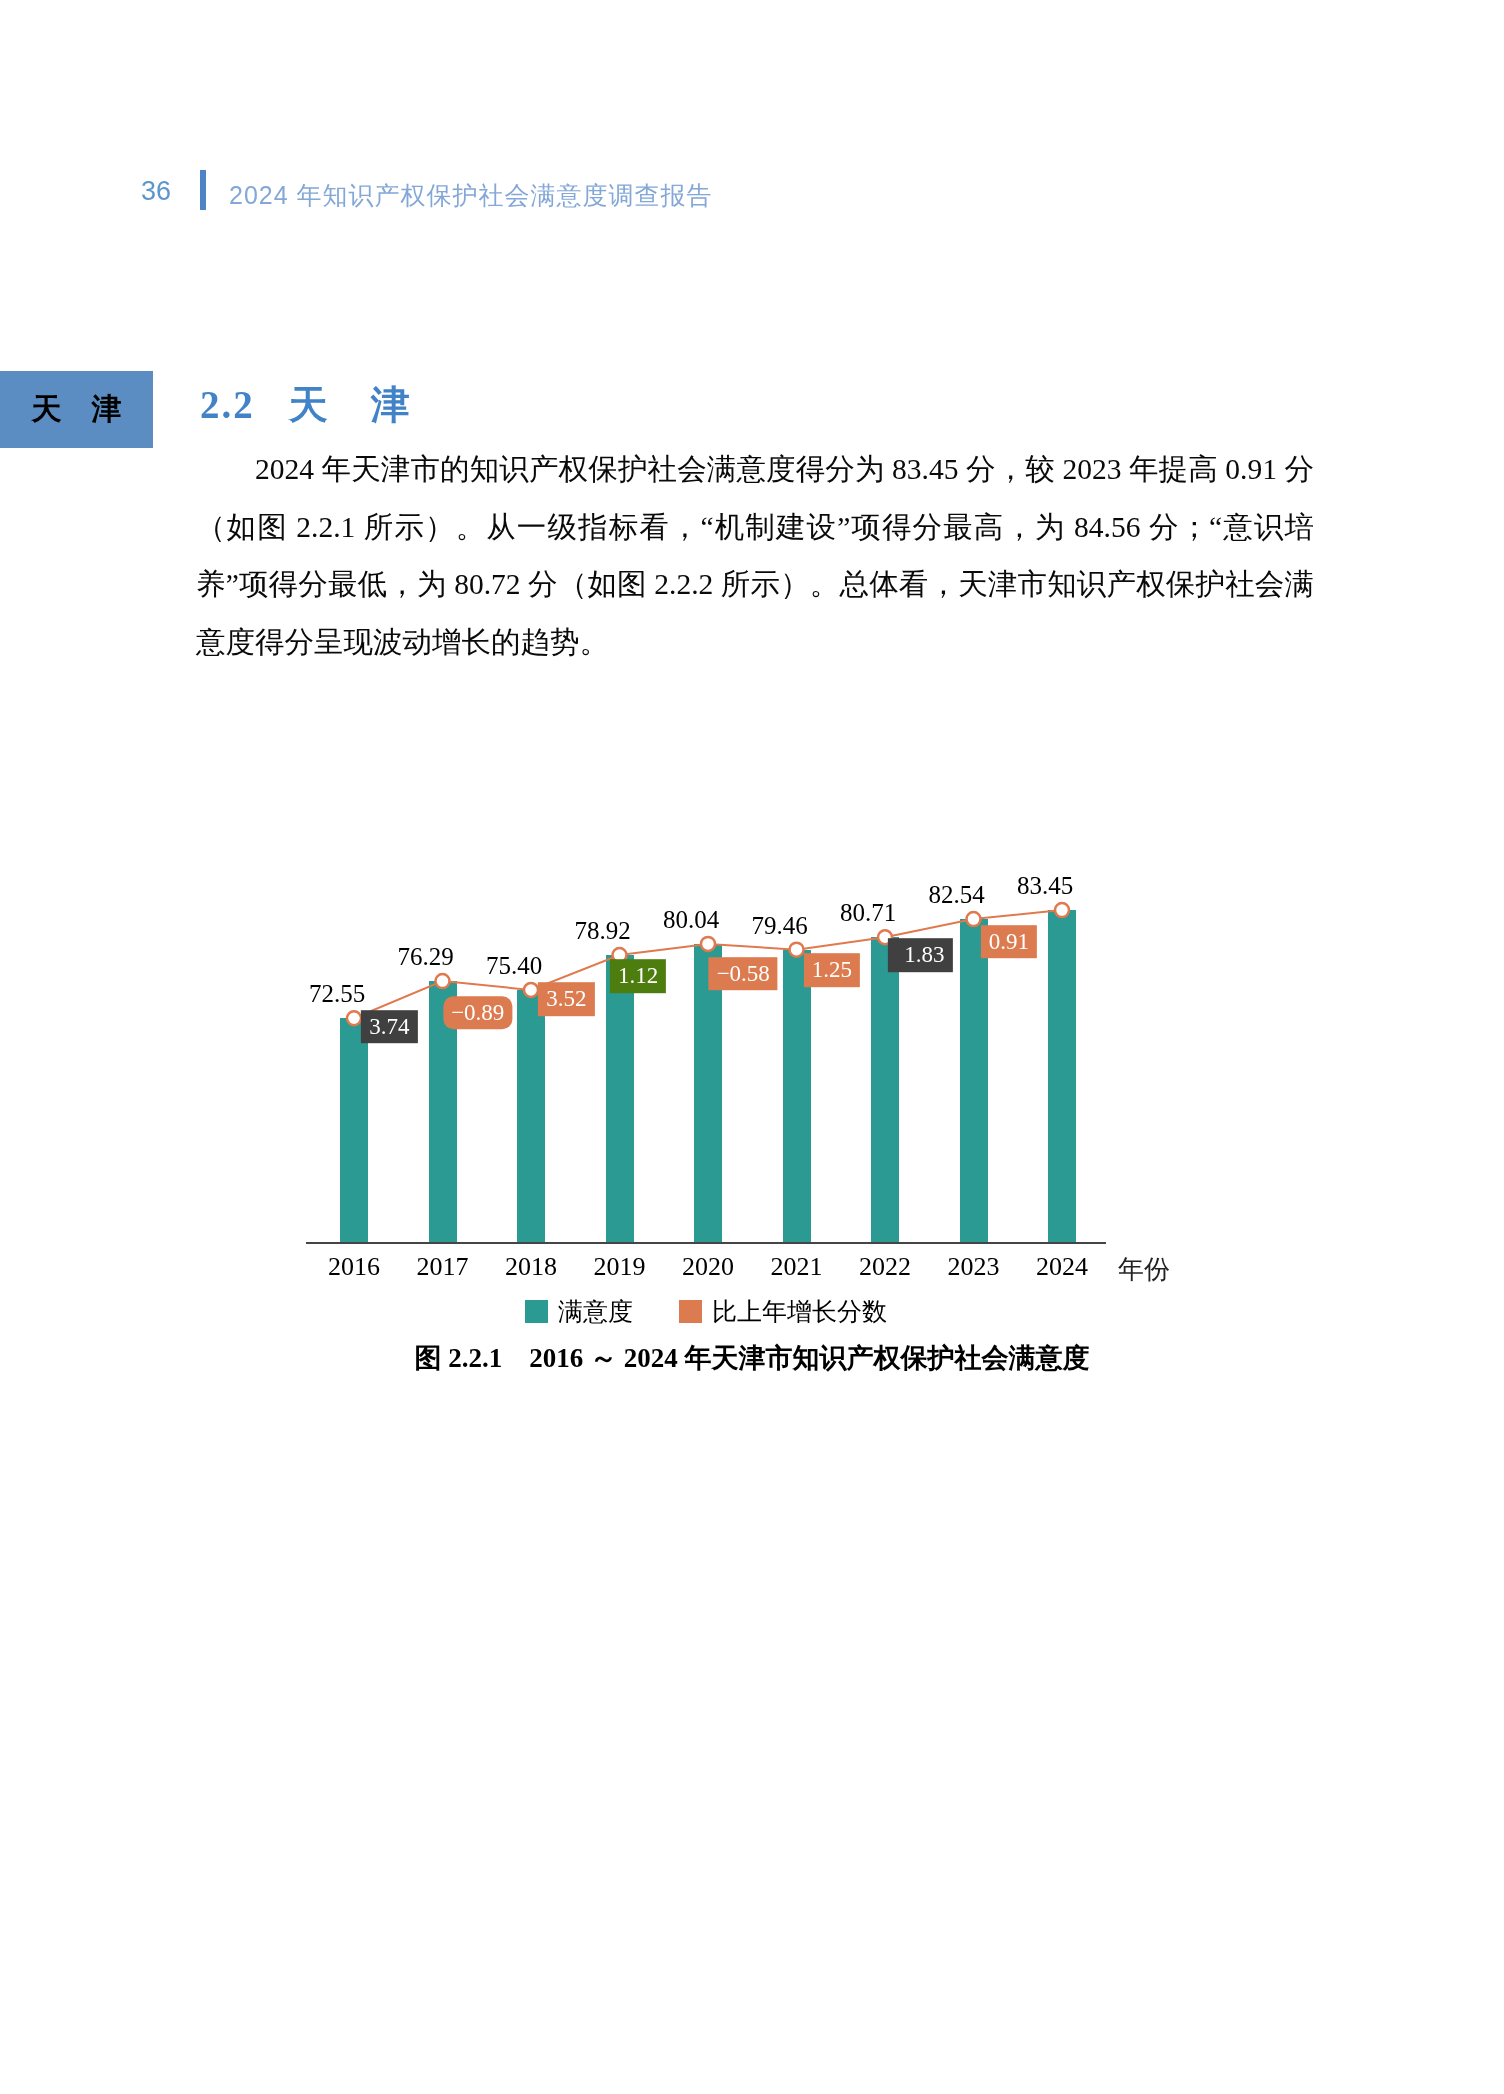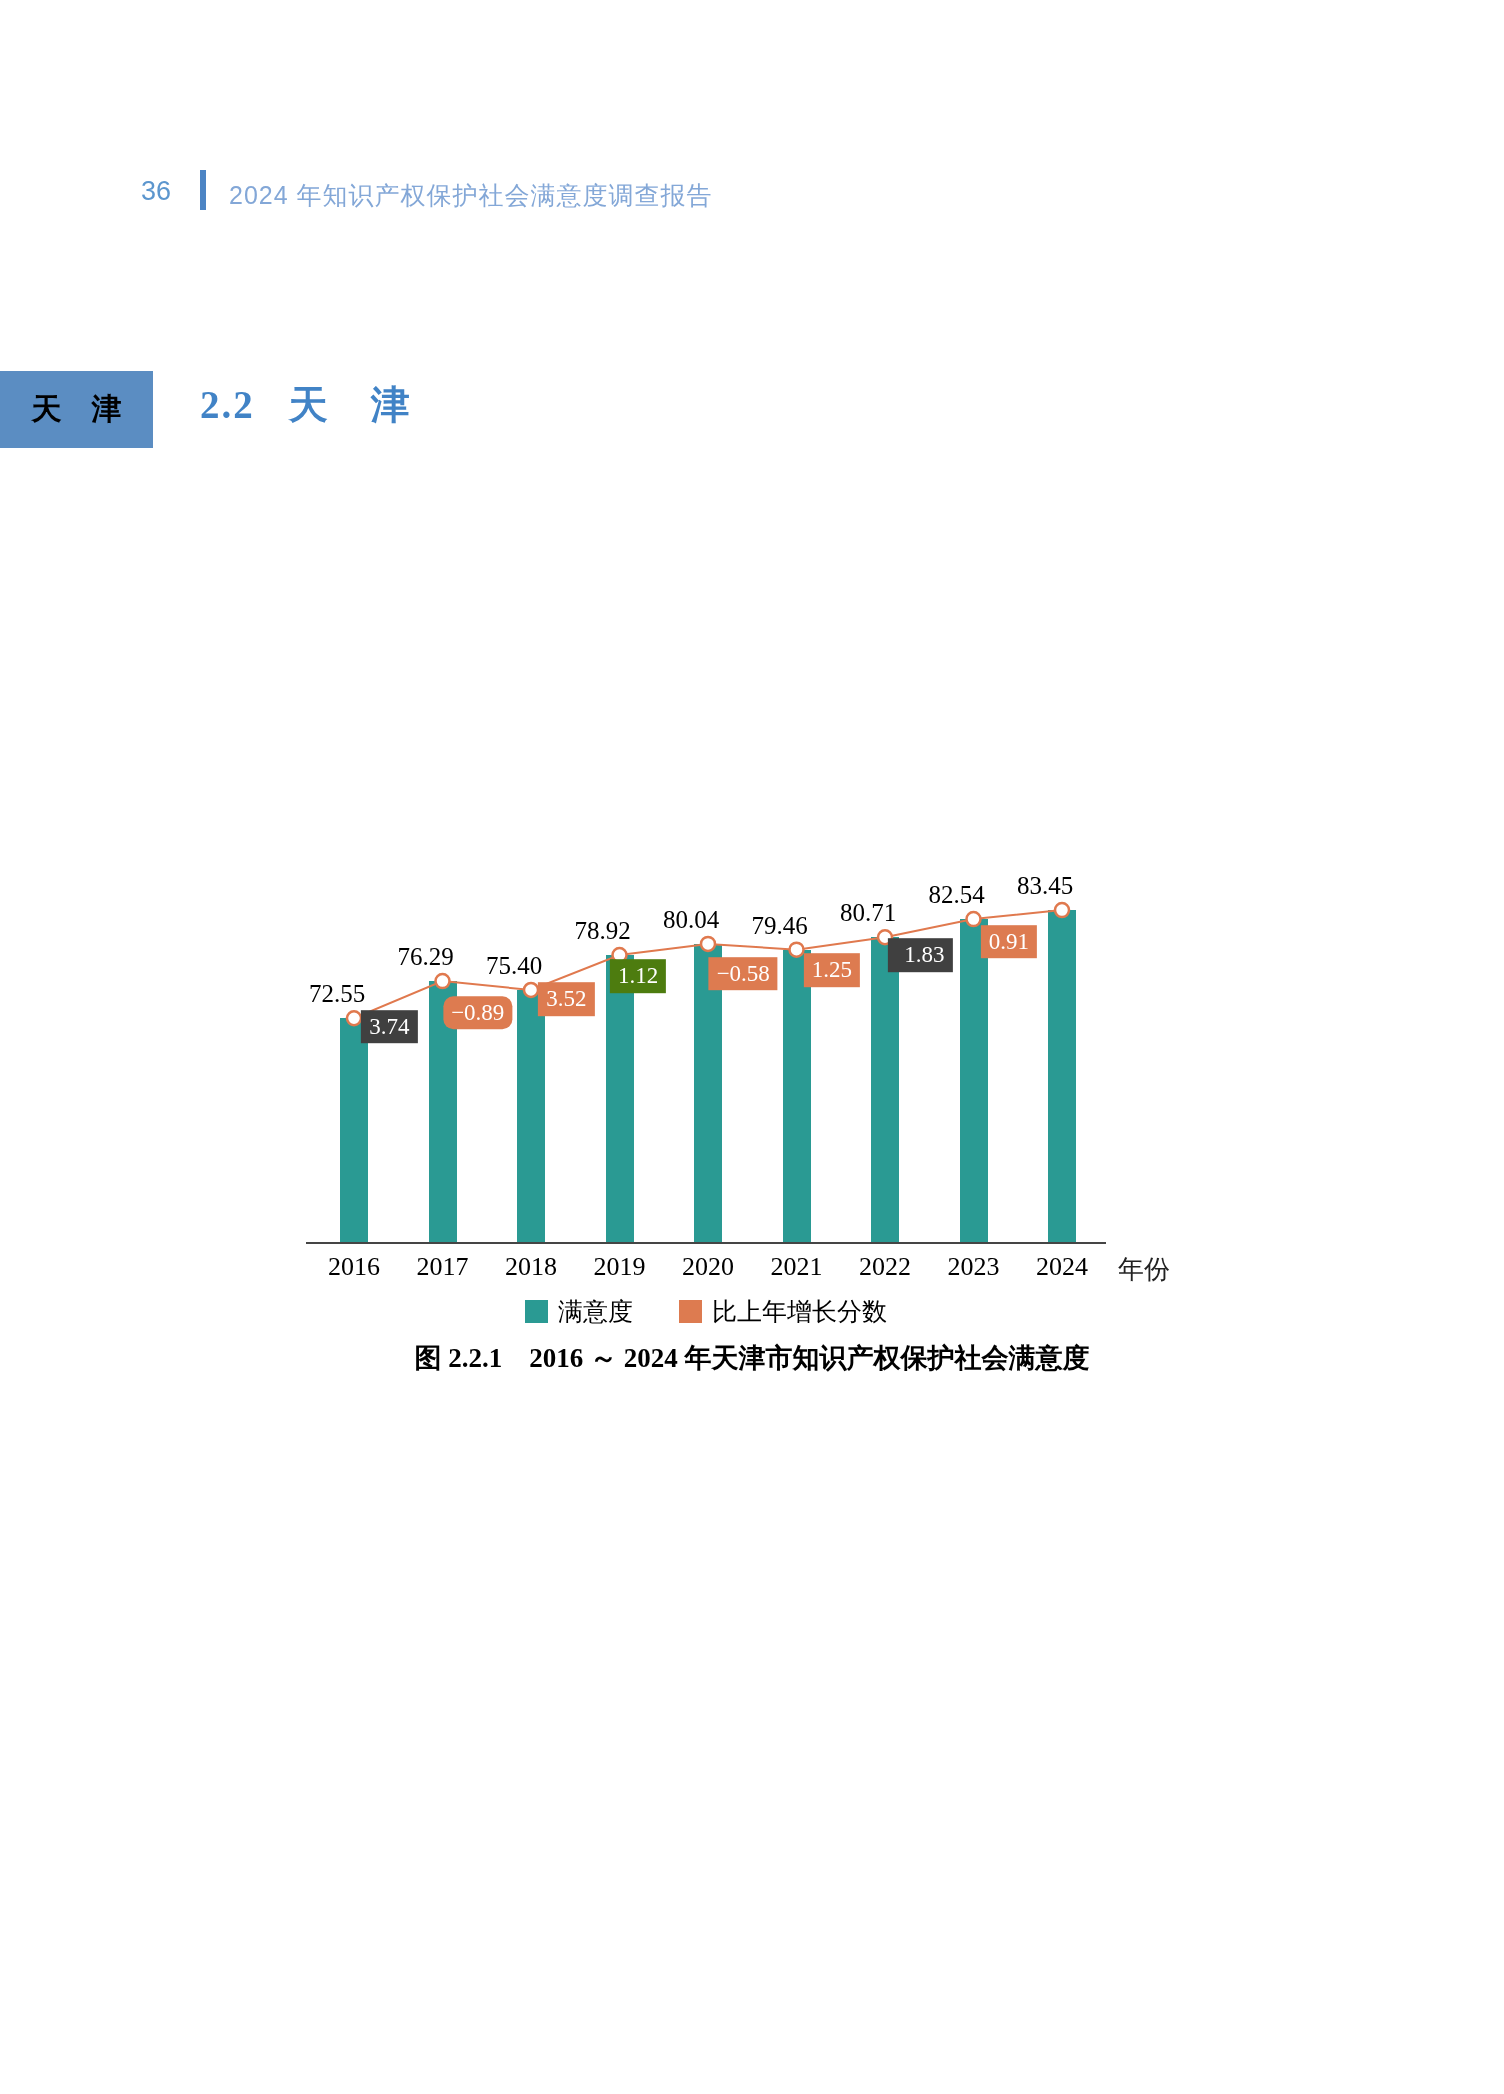--- a/index.html
+++ b/index.html
@@ -57,20 +57,21 @@
 
   <div class="side-tab">
     <span>天　津</span>
   </div>
 
   <div class="section-heading">
     <span class="sec-num">2.2</span>
     <span class="sec-title">天　津</span>
   </div>
 
+  <div class="body-paragraph">2024 年天津市的知识产权保护社会满意度得分为 83.45 分，较 2023 年提高 0.91 分（如图 2.2.1 所示）。从一级指标看，“机制建设”项得分最高，为 84.56 分；“意识培养”项得分最低，为 80.72 分（如图 2.2.2 所示）。总体看，天津市知识产权保护社会满意度得分呈现波动增长的趋势。</div>
 
   <div class="chart">
     <div class="plot" id="plot">
         <div class="bar" style="left: 34px; width: 28px; height: 223.765px; background: rgb(42, 154, 147);"></div>
         <div class="bar" style="left: 122.5px; width: 28px; height: 260.878px; background: rgb(42, 154, 147);"></div>
         <div class="bar" style="left: 211px; width: 28px; height: 252.046px; background: rgb(42, 154, 147);"></div>
         <div class="bar" style="left: 299.5px; width: 28px; height: 286.975px; background: rgb(42, 154, 147);"></div>
         <div class="bar" style="left: 388px; width: 28px; height: 298.089px; background: rgb(42, 154, 147);"></div>
         <div class="bar" style="left: 476.5px; width: 28px; height: 292.334px; background: rgb(42, 154, 147);"></div>
         <div class="bar" style="left: 565px; width: 28px; height: 304.738px; background: rgb(42, 154, 147);"></div>

